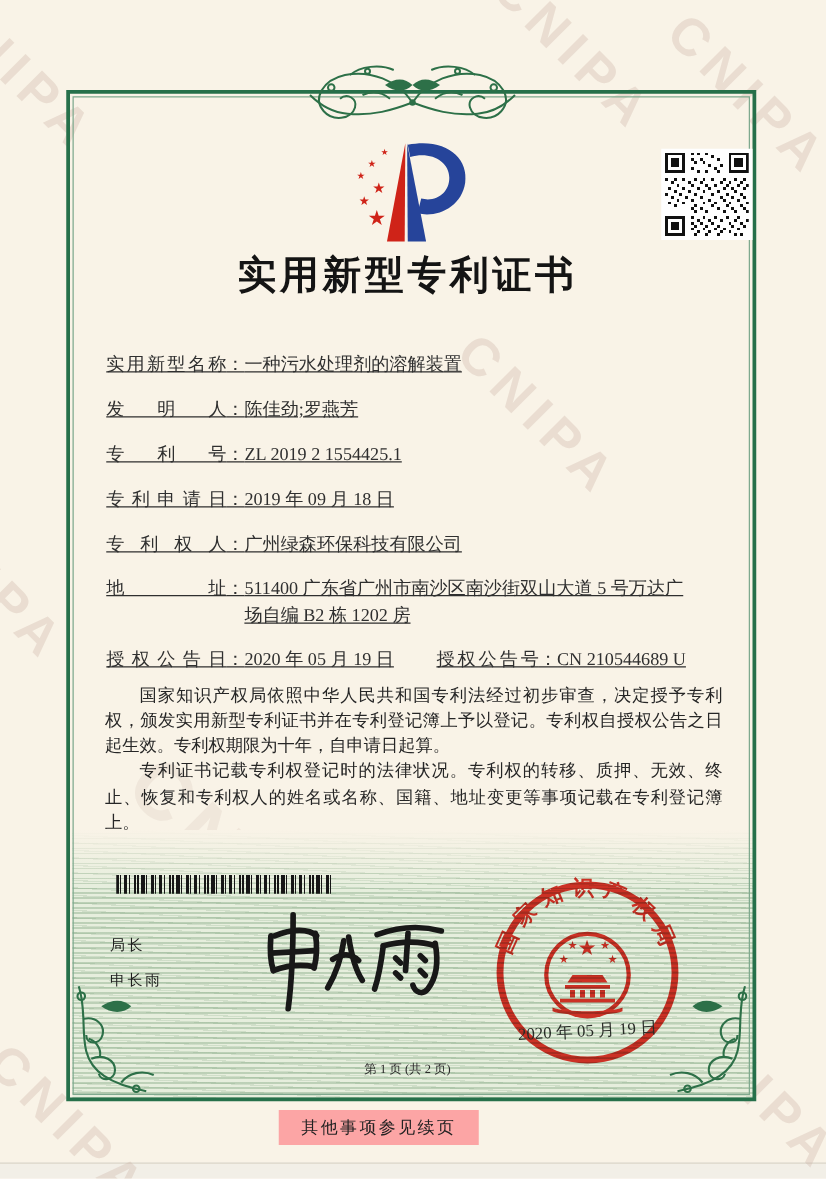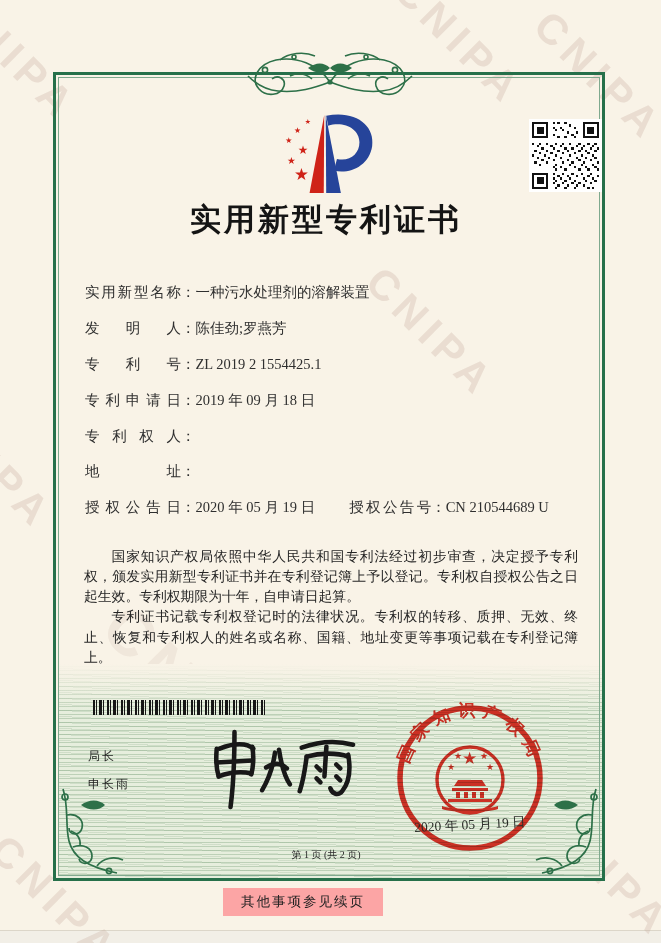--- a/index.html
+++ b/index.html
@@ -48,21 +48,21 @@
   
   .cert-number{position:absolute;left:85px;top:110px;z-index:4;font-size:14px;letter-spacing:1px;color:#3a3a3a;}
   .logo{position:absolute;left:281px;top:110px;width:108px;height:88px;z-index:4;}
   .qr{position:absolute;left:529px;top:119px;width:67px;height:67px;z-index:4;background:#fff;padding:3px;}
   .cert-title{
     position:absolute;left:53px;top:199px;width:546px;z-index:4;
     text-align:center;font-size:31px;font-weight:700;letter-spacing:3px;color:#141414;
   }
   
   .fields{position:absolute;left:85px;top:281px;width:478px;z-index:4;font-size:14.5px;color:#2f2f2f;}
-  .frow{display:flex;line-height:23px;margin-bottom:13px;}
+  .frow{display:flex;line-height:23px;margin-bottom:13px;text-decoration:underline;}
   .flabel{display:inline-block;width:96px;text-align:justify;text-align-last:justify;flex:0 0 96px;}
   .fcolon{flex:0 0 auto;}
   .fvalue{flex:1 1 auto;max-width:362px;}
   .frow.addr{line-height:21.5px;}
   .frow.grant{margin-top:2px;}
   .grant-no{margin-left:34px;display:flex;}
   .grant-no .flabel{width:82px;flex-basis:82px;}
   
   .paras{position:absolute;left:84px;top:547px;width:494px;z-index:4;
     font-size:13.8px;line-height:1.46;color:#262626;text-align:justify;}
@@ -202,24 +202,26 @@
       <span class="fvalue">ZL 2019 2 1554425.1</span>
     </div>
     <div class="frow">
       <span class="flabel">专利申请日</span>
         <span class="fcolon">：</span>
       <span class="fvalue">2019 年 09 月 18 日</span>
     </div>
     <div class="frow">
       <span class="flabel">专利权人</span>
         <span class="fcolon">：</span>
+      <span class="fvalue">广州绿森环保科技有限公司</span>
     </div>
     <div class="frow addr">
       <span class="flabel">地址</span>
         <span class="fcolon">：</span>
+      <span class="fvalue">511400 广东省广州市南沙区南沙街双山大道 5 号万达广场自编 B2 栋 1202 房</span>
     </div>
     <div class="frow grant">
       <span class="flabel">授权公告日</span>
         <span class="fcolon">：</span>
       <span>2020 年 05 月 19 日</span>
       <span class="grant-no">
         <span class="flabel">授权公告号</span>
           <span class="fcolon">：</span>
         <span>CN 210544689 U</span>
       </span>

